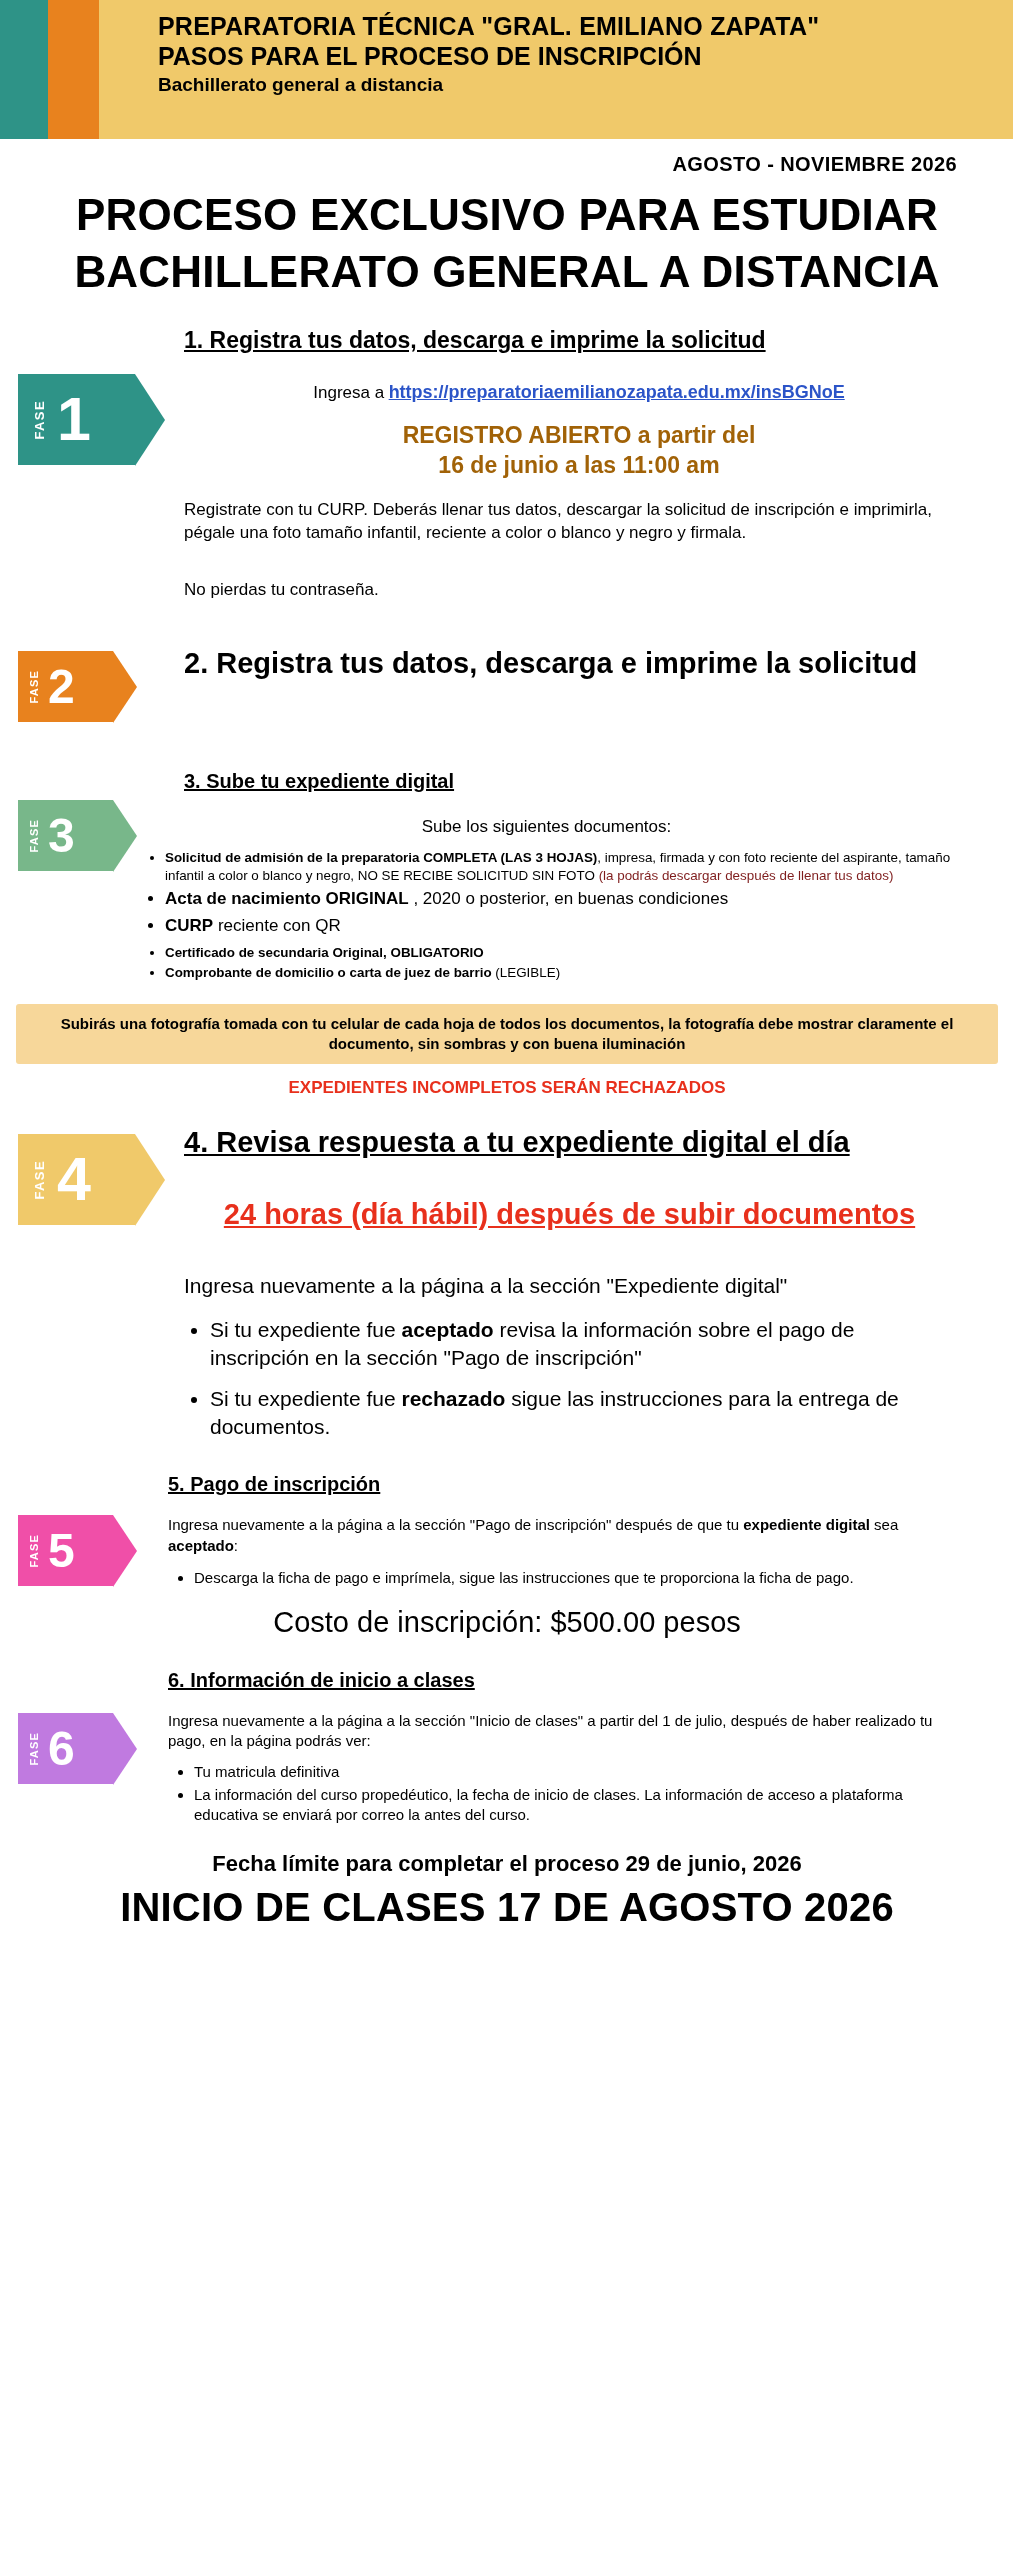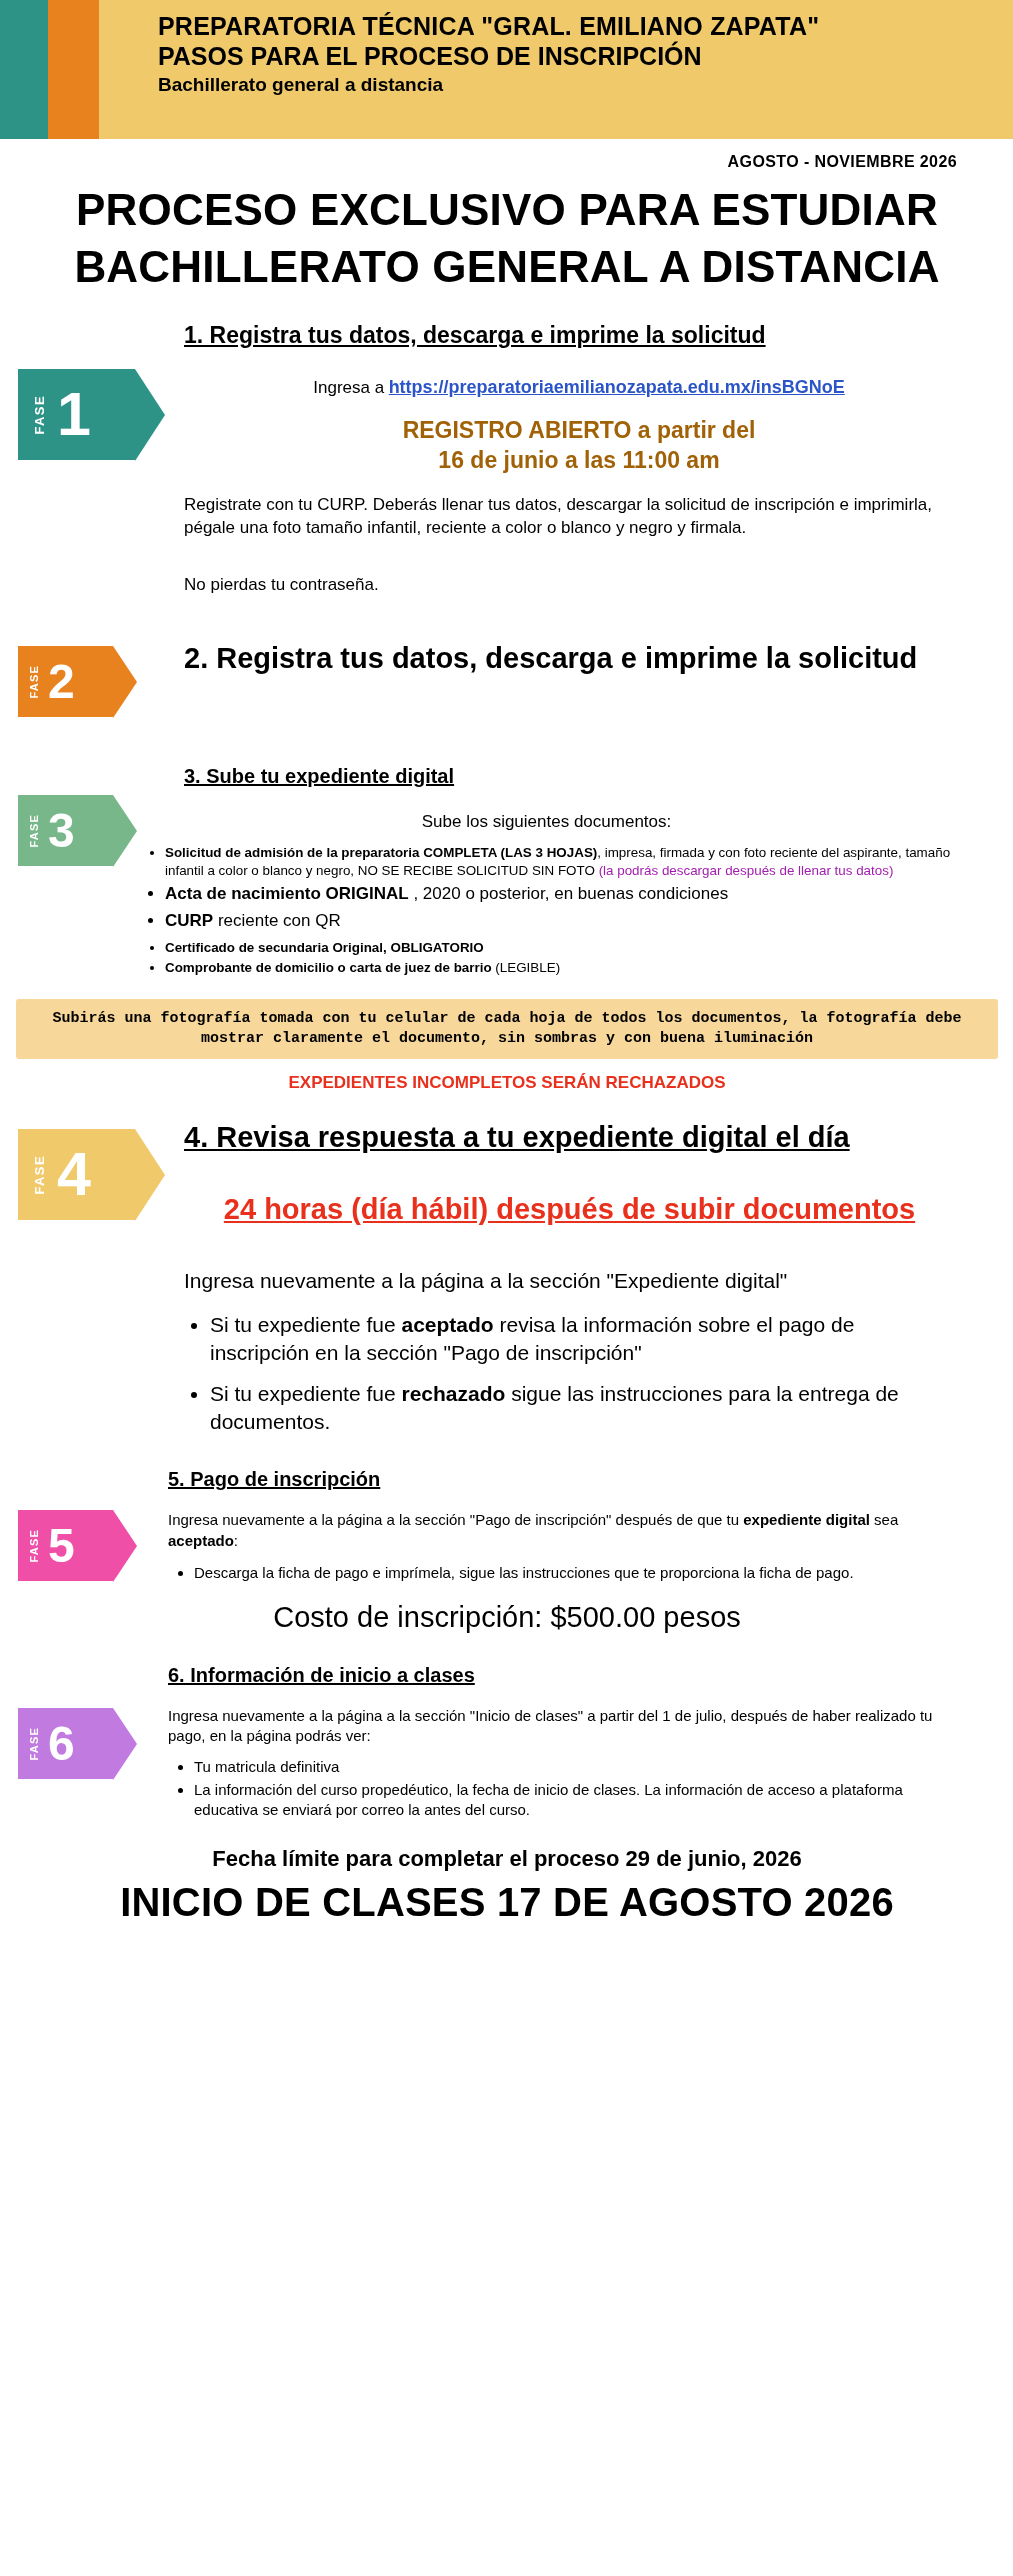--- a/index.html
+++ b/index.html
@@ -56,21 +56,21 @@
   .hdr-line2 {
     font-size:25px; font-weight:bold; line-height:1.12; margin-top:2px;
   }
   .hdr-line3 {
     font-size:19px; font-weight:bold; line-height:1.2; margin-top:4px;
   }
 
   
   .period {
     text-align:right; padding:14px 57px 0 0;
-    font-size:16px; font-weight:bold; letter-spacing:0.4px;
+    font-size:20px; font-weight:bold; letter-spacing:0.4px;
   }
   .maintitle {
     text-align:center; font-size:44px; font-weight:bold;
     line-height:1.3; margin:10px 40px 0 40px; letter-spacing:0.2px;
   }
 
   
   .phase {
     position:absolute; left:18px;
     width:147px; height:91px;
@@ -123,26 +123,25 @@
   .small-txt { font-size:15px; line-height:1.35; }
   .tiny-txt { font-size:13.4px; line-height:1.3; }
   .link {
     color:#2b54c8; font-weight:bold; text-decoration:underline; font-size:18px;
   }
   .reg-open {
     color:#a16207; font-weight:bold; font-size:23px; text-align:center; line-height:1.3;
   }
   ul.bul { margin:6px 0 0 0; padding-left:26px; }
   ul.bul li { margin-bottom:3px; }
-  .red { color:#a21caf; }
+  .red { color:#7f1d1d; }
   .note-band {
     background:#f7d79a; margin:0 16px; padding:10px 28px;
     text-align:center; font-size:15px; font-weight:bold; line-height:1.35;
     border-radius:3px;
-    font-family:Liberation Mono, monospace;
   }
   .warn {
     text-align:center; color:#e8301c; font-weight:bold; font-size:17px; margin-top:14px;
   }
   .redhead {
     color:#e8301c; font-weight:bold; font-size:29px; text-align:center;
     text-decoration:underline; line-height:1.3;
   }
   .cost {
     text-align:center; font-size:29px; margin-top:18px;

